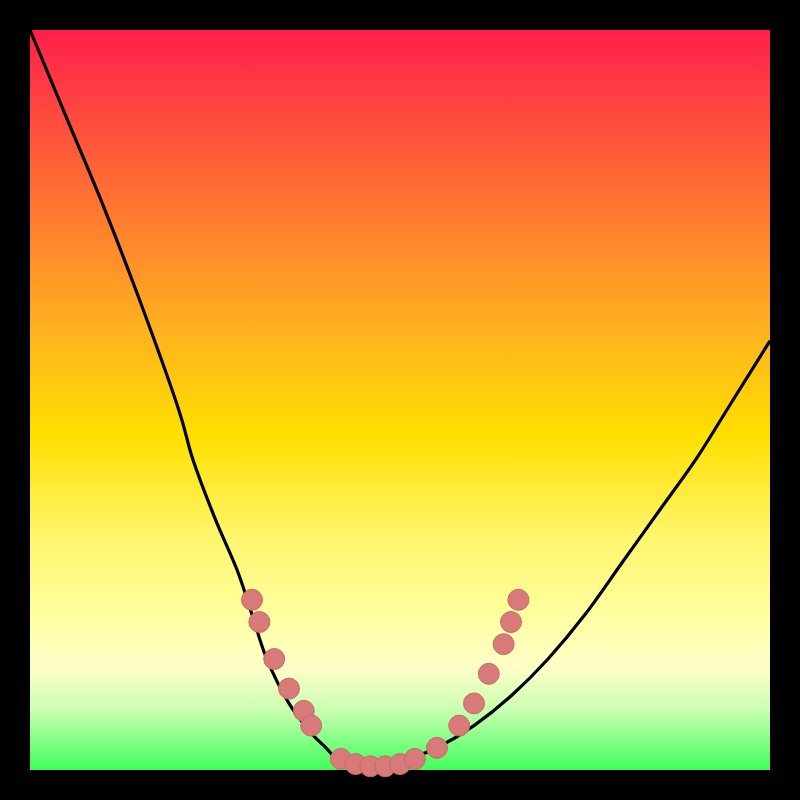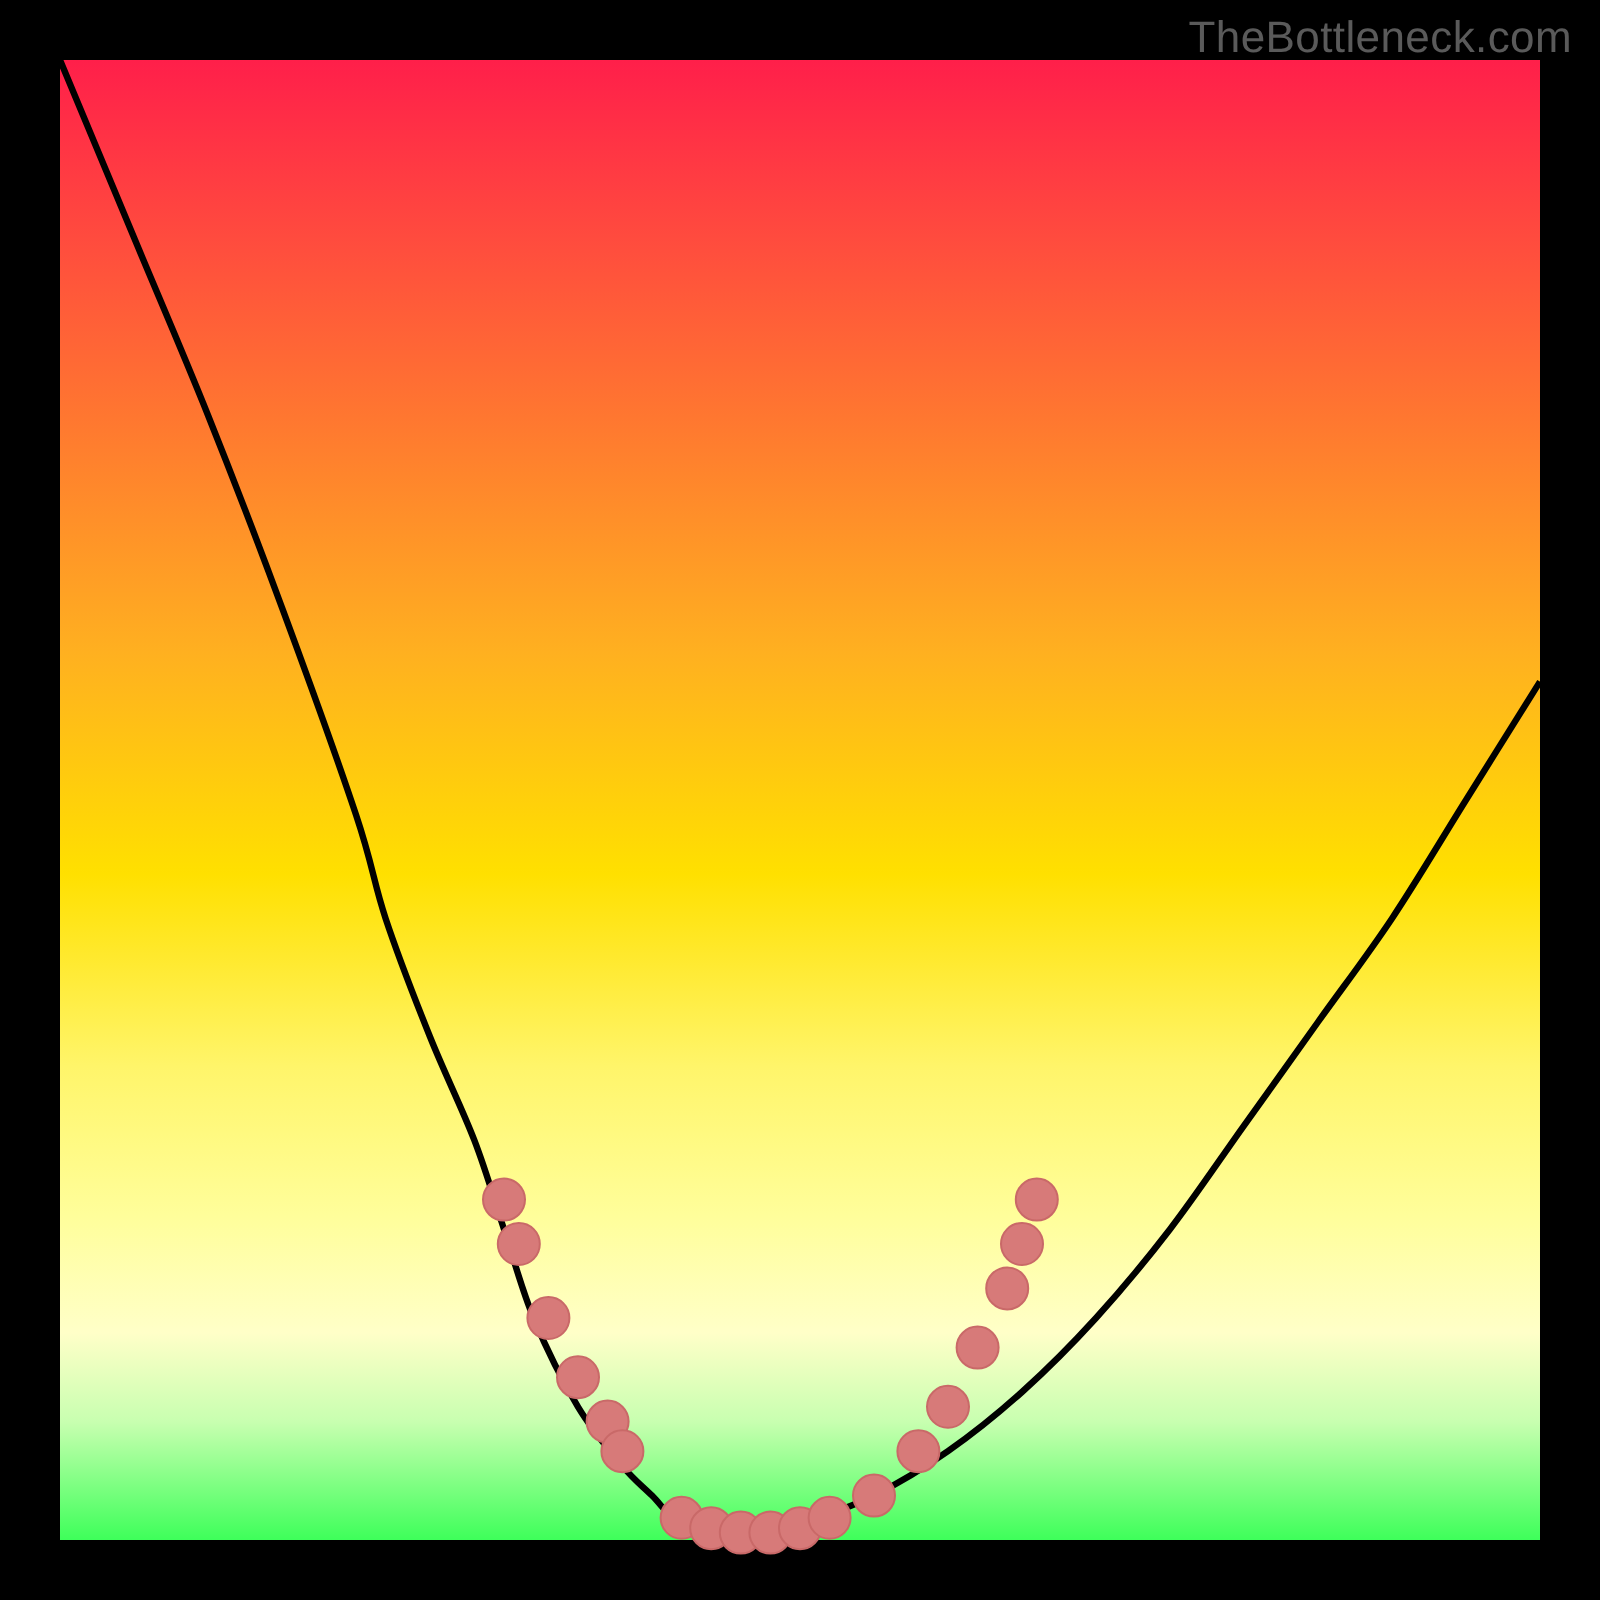--- a/index.html
+++ b/index.html
@@ -51,21 +51,20 @@
     top: 0;
     width: 740px;
     height: 740px;
     overflow: visible;
   }
 </style>
 </head>
 <body>
 
 <div class="frame">
-  <div class="watermark">TheBottleneck.com</div>
   <div class="plot-area">
     <svg class="curve" viewBox="0 0 740 740">
       <path id="curve-path" fill="none" stroke="#000000" stroke-width="3.2" d="M 0,0 C 6.166666666666667,14.799999999999992 24.666666666666664,59.199999999999946 37,88.79999999999995 C 49.333333333333336,118.39999999999996 61.666666666666664,146.76666666666668 74,177.60000000000002 C 86.33333333333333,208.43333333333337 98.66666666666667,240.5 111,273.8 C 123.33333333333333,307.1 139.36666666666667,351.50000000000006 148,377.40000000000003 C 156.63333333333333,403.3 156.63333333333335,410.7 162.8,429.2 C 168.96666666666667,447.7 177.6,469.9 185,488.4 C 192.4,506.9 201.03333333333336,524.1666666666667 207.20000000000002,540.2 C 213.36666666666667,556.2333333333333 217.06666666666666,569.8000000000001 222,584.6 C 226.93333333333334,599.4 230.63333333333335,614.2 236.8,629 C 242.96666666666667,643.8 251.6,661.0666666666666 259,673.4 C 266.4,685.7333333333333 275.0333333333333,695.6 281.2,703 C 287.3666666666667,710.4 291.06666666666666,712.8666666666666 296,717.8 C 300.93333333333334,722.7333333333333 304.6333333333333,728.9 310.8,732.6 C 316.9666666666667,736.3000000000001 325.6,738.7666666666667 333,740 C 340.4,741.2333333333333 349.0333333333333,741.2333333333333 355.2,740 C 361.3666666666667,738.7666666666667 361.3666666666667,736.3000000000001 370,732.6 C 378.6333333333333,728.9 394.66666666666674,723.9666666666666 407.00000000000006,717.8 C 419.33333333333337,711.6333333333333 431.6666666666667,704.2333333333333 444,695.6 C 456.3333333333333,686.9666666666667 468.6666666666667,677.1 481,666 C 493.3333333333333,654.9 505.6666666666667,642.5666666666666 518,629 C 530.3333333333334,615.4333333333334 542.6666666666666,600.6333333333333 555,584.6 C 567.3333333333334,568.5666666666667 579.6666666666666,550.0666666666666 592,532.8 C 604.3333333333334,515.5333333333333 616.6666666666666,498.26666666666665 629,481 C 641.3333333333334,463.73333333333335 653.6666666666666,447.7 666,429.2 C 678.3333333333334,410.7 690.6666666666666,389.73333333333335 703,370 C 715.3333333333334,350.26666666666665 733.8333333333334,320.6666666666667 740,310.8"></path>
       <g id="markers">
           <circle cx="222" cy="569.8" r="10.5" fill="#d77a79" stroke="#c96968" stroke-width="1"></circle>
           <circle cx="229.4" cy="592" r="10.5" fill="#d77a79" stroke="#c96968" stroke-width="1"></circle>
           <circle cx="244.20000000000002" cy="629" r="10.5" fill="#d77a79" stroke="#c96968" stroke-width="1"></circle>
           <circle cx="259" cy="658.6" r="10.5" fill="#d77a79" stroke="#c96968" stroke-width="1"></circle>
           <circle cx="273.8" cy="680.8" r="10.5" fill="#d77a79" stroke="#c96968" stroke-width="1"></circle>
           <circle cx="281.2" cy="695.6" r="10.5" fill="#d77a79" stroke="#c96968" stroke-width="1"></circle>

